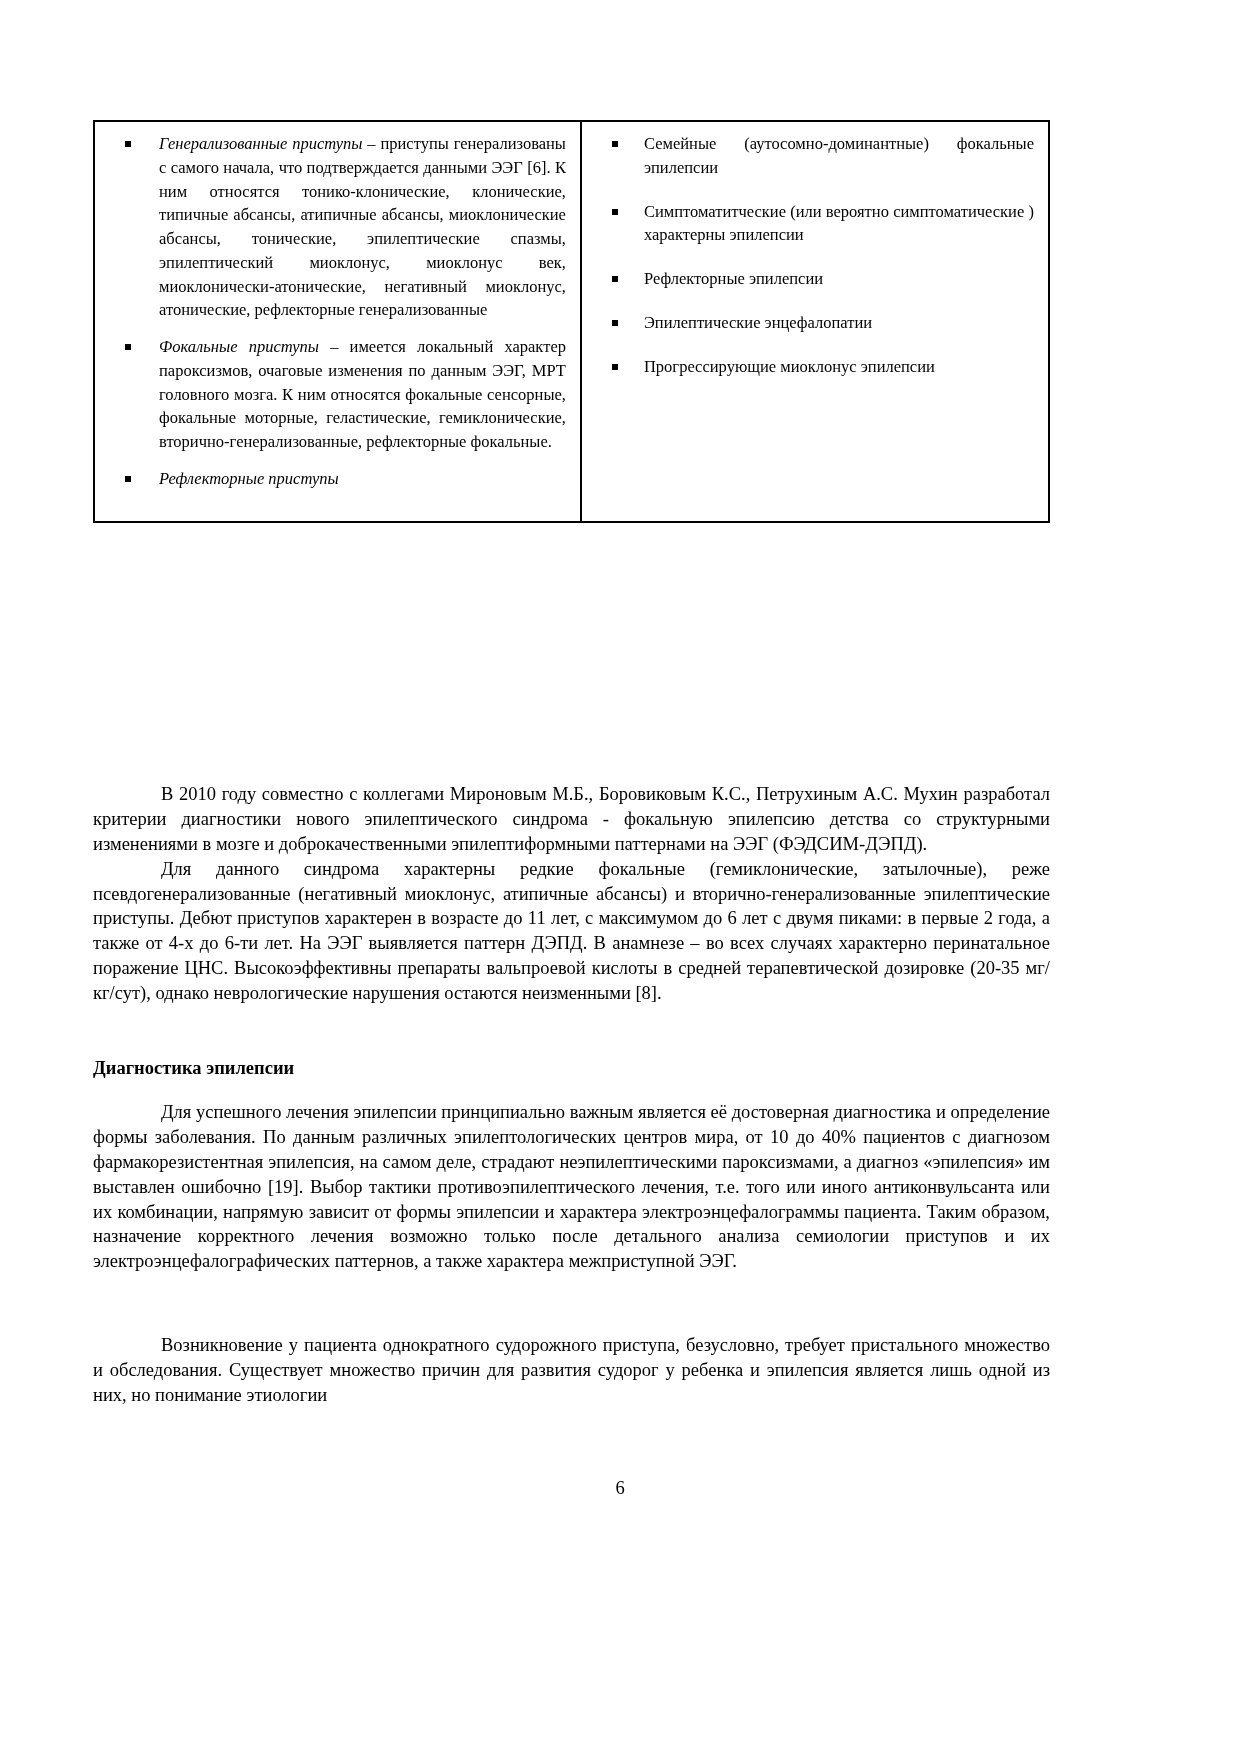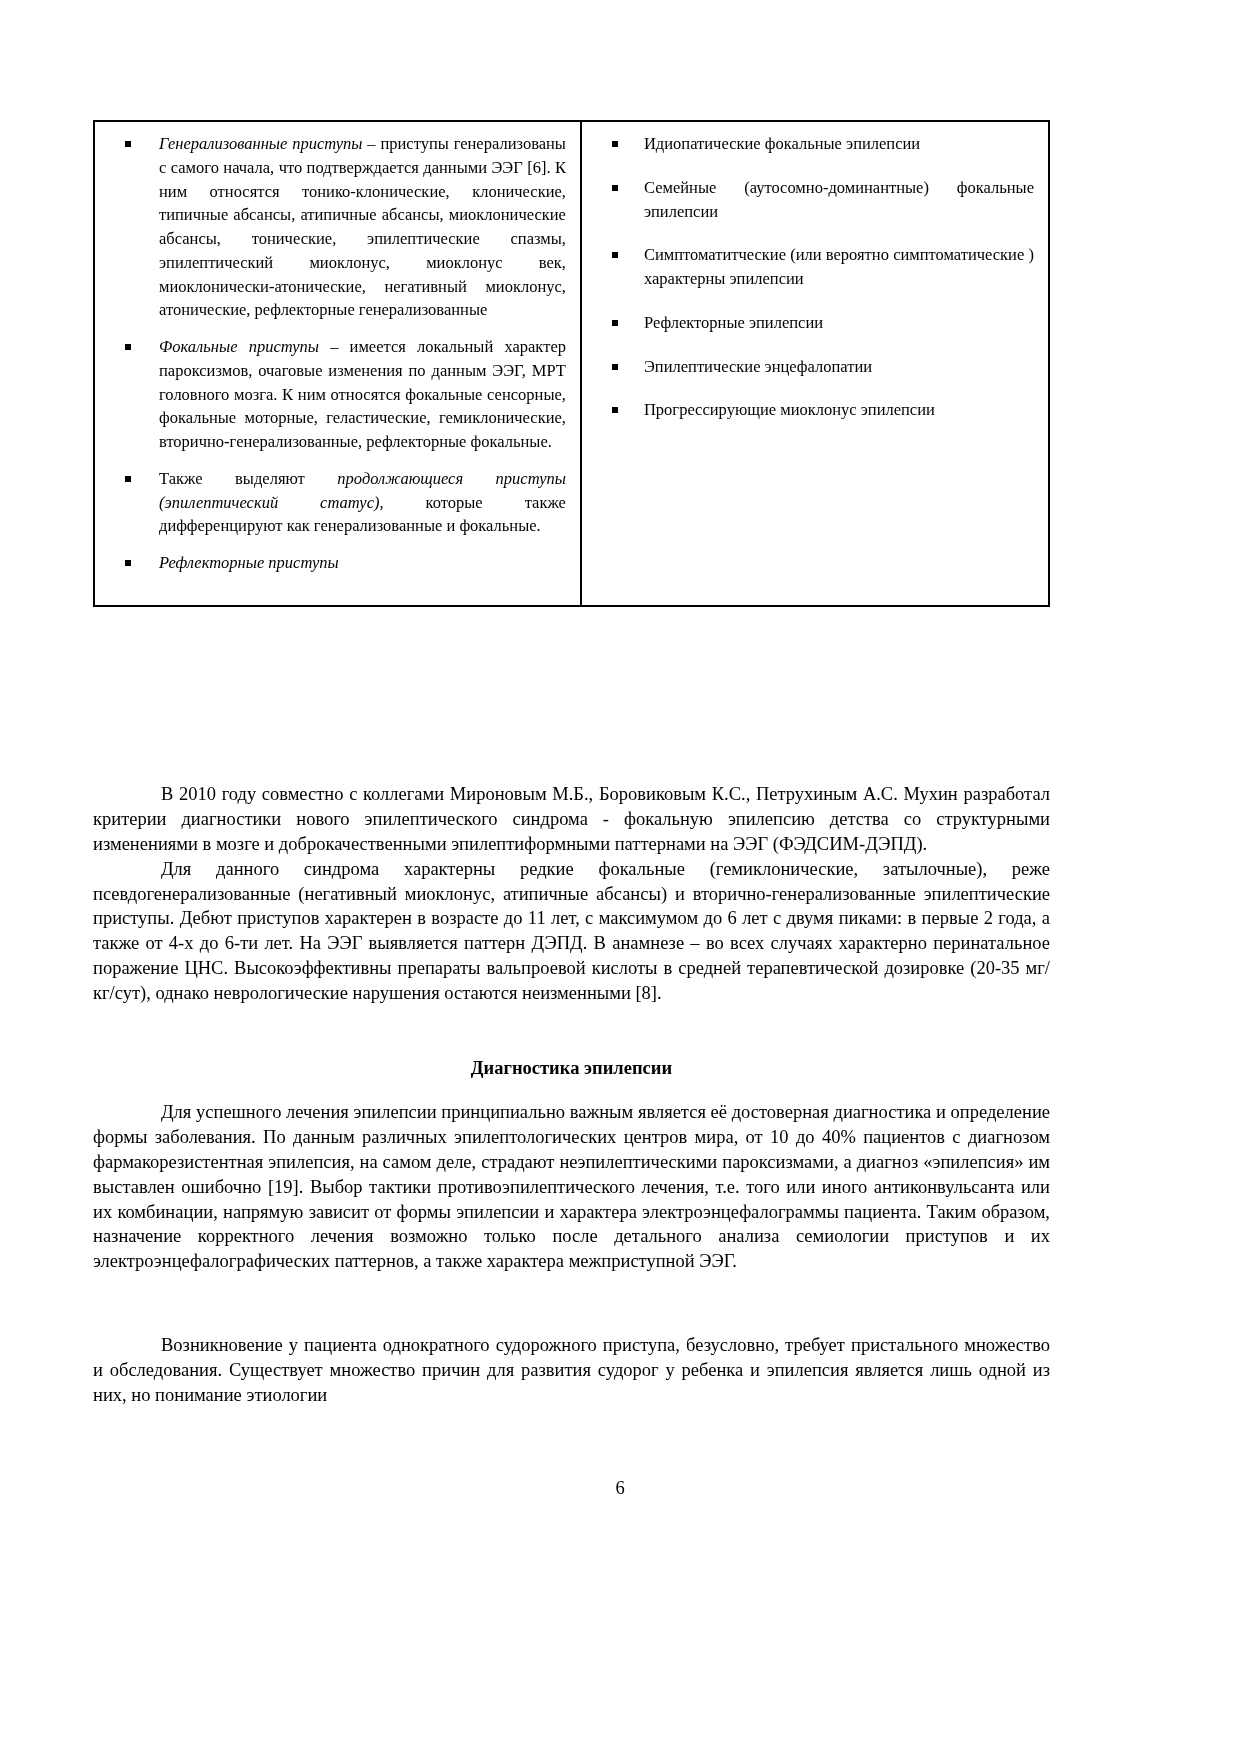--- a/index.html
+++ b/index.html
@@ -93,21 +93,21 @@
   }
   .body-block p {
     margin: 0;
     text-indent: 68px;
     text-align: justify;
   }
   h2.section-heading {
     margin: 0;
     font-size: 18.5px;
     font-weight: bold;
-    text-align: center;
+    text-align: left;
     text-indent: 0;
   }
 
   .page-number {
     position: absolute;
     left: 0;
     top: 1478px;
     width: 1240px;
     text-align: center;
     font-size: 18.5px;
@@ -124,34 +124,30 @@
       <ul class="bullets">
 
         <li>
           <i class="it">Генерализованные приступы</i><span> – приступы генерализованы с самого начала, что подтверждается данными ЭЭГ [6]. К ним относятся тонико-клонические, клонические, типичные абсансы, атипичные абсансы, миоклонические абсансы, тонические, эпилептические спазмы, эпилептический миоклонус, миоклонус век, миоклонически-атонические, негативный миоклонус, атонические, рефлекторные генерализованные</span>
         </li>
 
         <li>
           <i class="it">Фокальные приступы</i><span> – имеется локальный характер пароксизмов, очаговые изменения по данным ЭЭГ, МРТ головного мозга. К ним относятся фокальные сенсорные, фокальные моторные, геластические, гемиклонические, вторично-генерализованные, рефлекторные фокальные.</span>
         </li>
 
-        <li>
-          <span>Также выделяют </span><i class="it">продолжающиеся приступы (эпилептический статус),</i><span> которые также дифференцируют как генерализованные и фокальные.</span>
-        </li>
 
         <li>
           <i class="it">Рефлекторные приступы</i>
         </li>
 
       </ul>
     </div>
 
     <div class="col col-right">
       <ul class="bullets">
-        <li>Идиопатические фокальные эпилепсии</li>
         <li class="justified">Семейные (аутосомно-доминантные) фокальные эпилепсии</li>
         <li class="justified">Симптоматитческие (или вероятно симптоматические ) характерны эпилепсии</li>
         <li>Рефлекторные эпилепсии</li>
         <li>Эпилептические энцефалопатии</li>
         <li>Прогрессирующие миоклонус эпилепсии</li>
       </ul>
     </div>
 
   </div>
 

